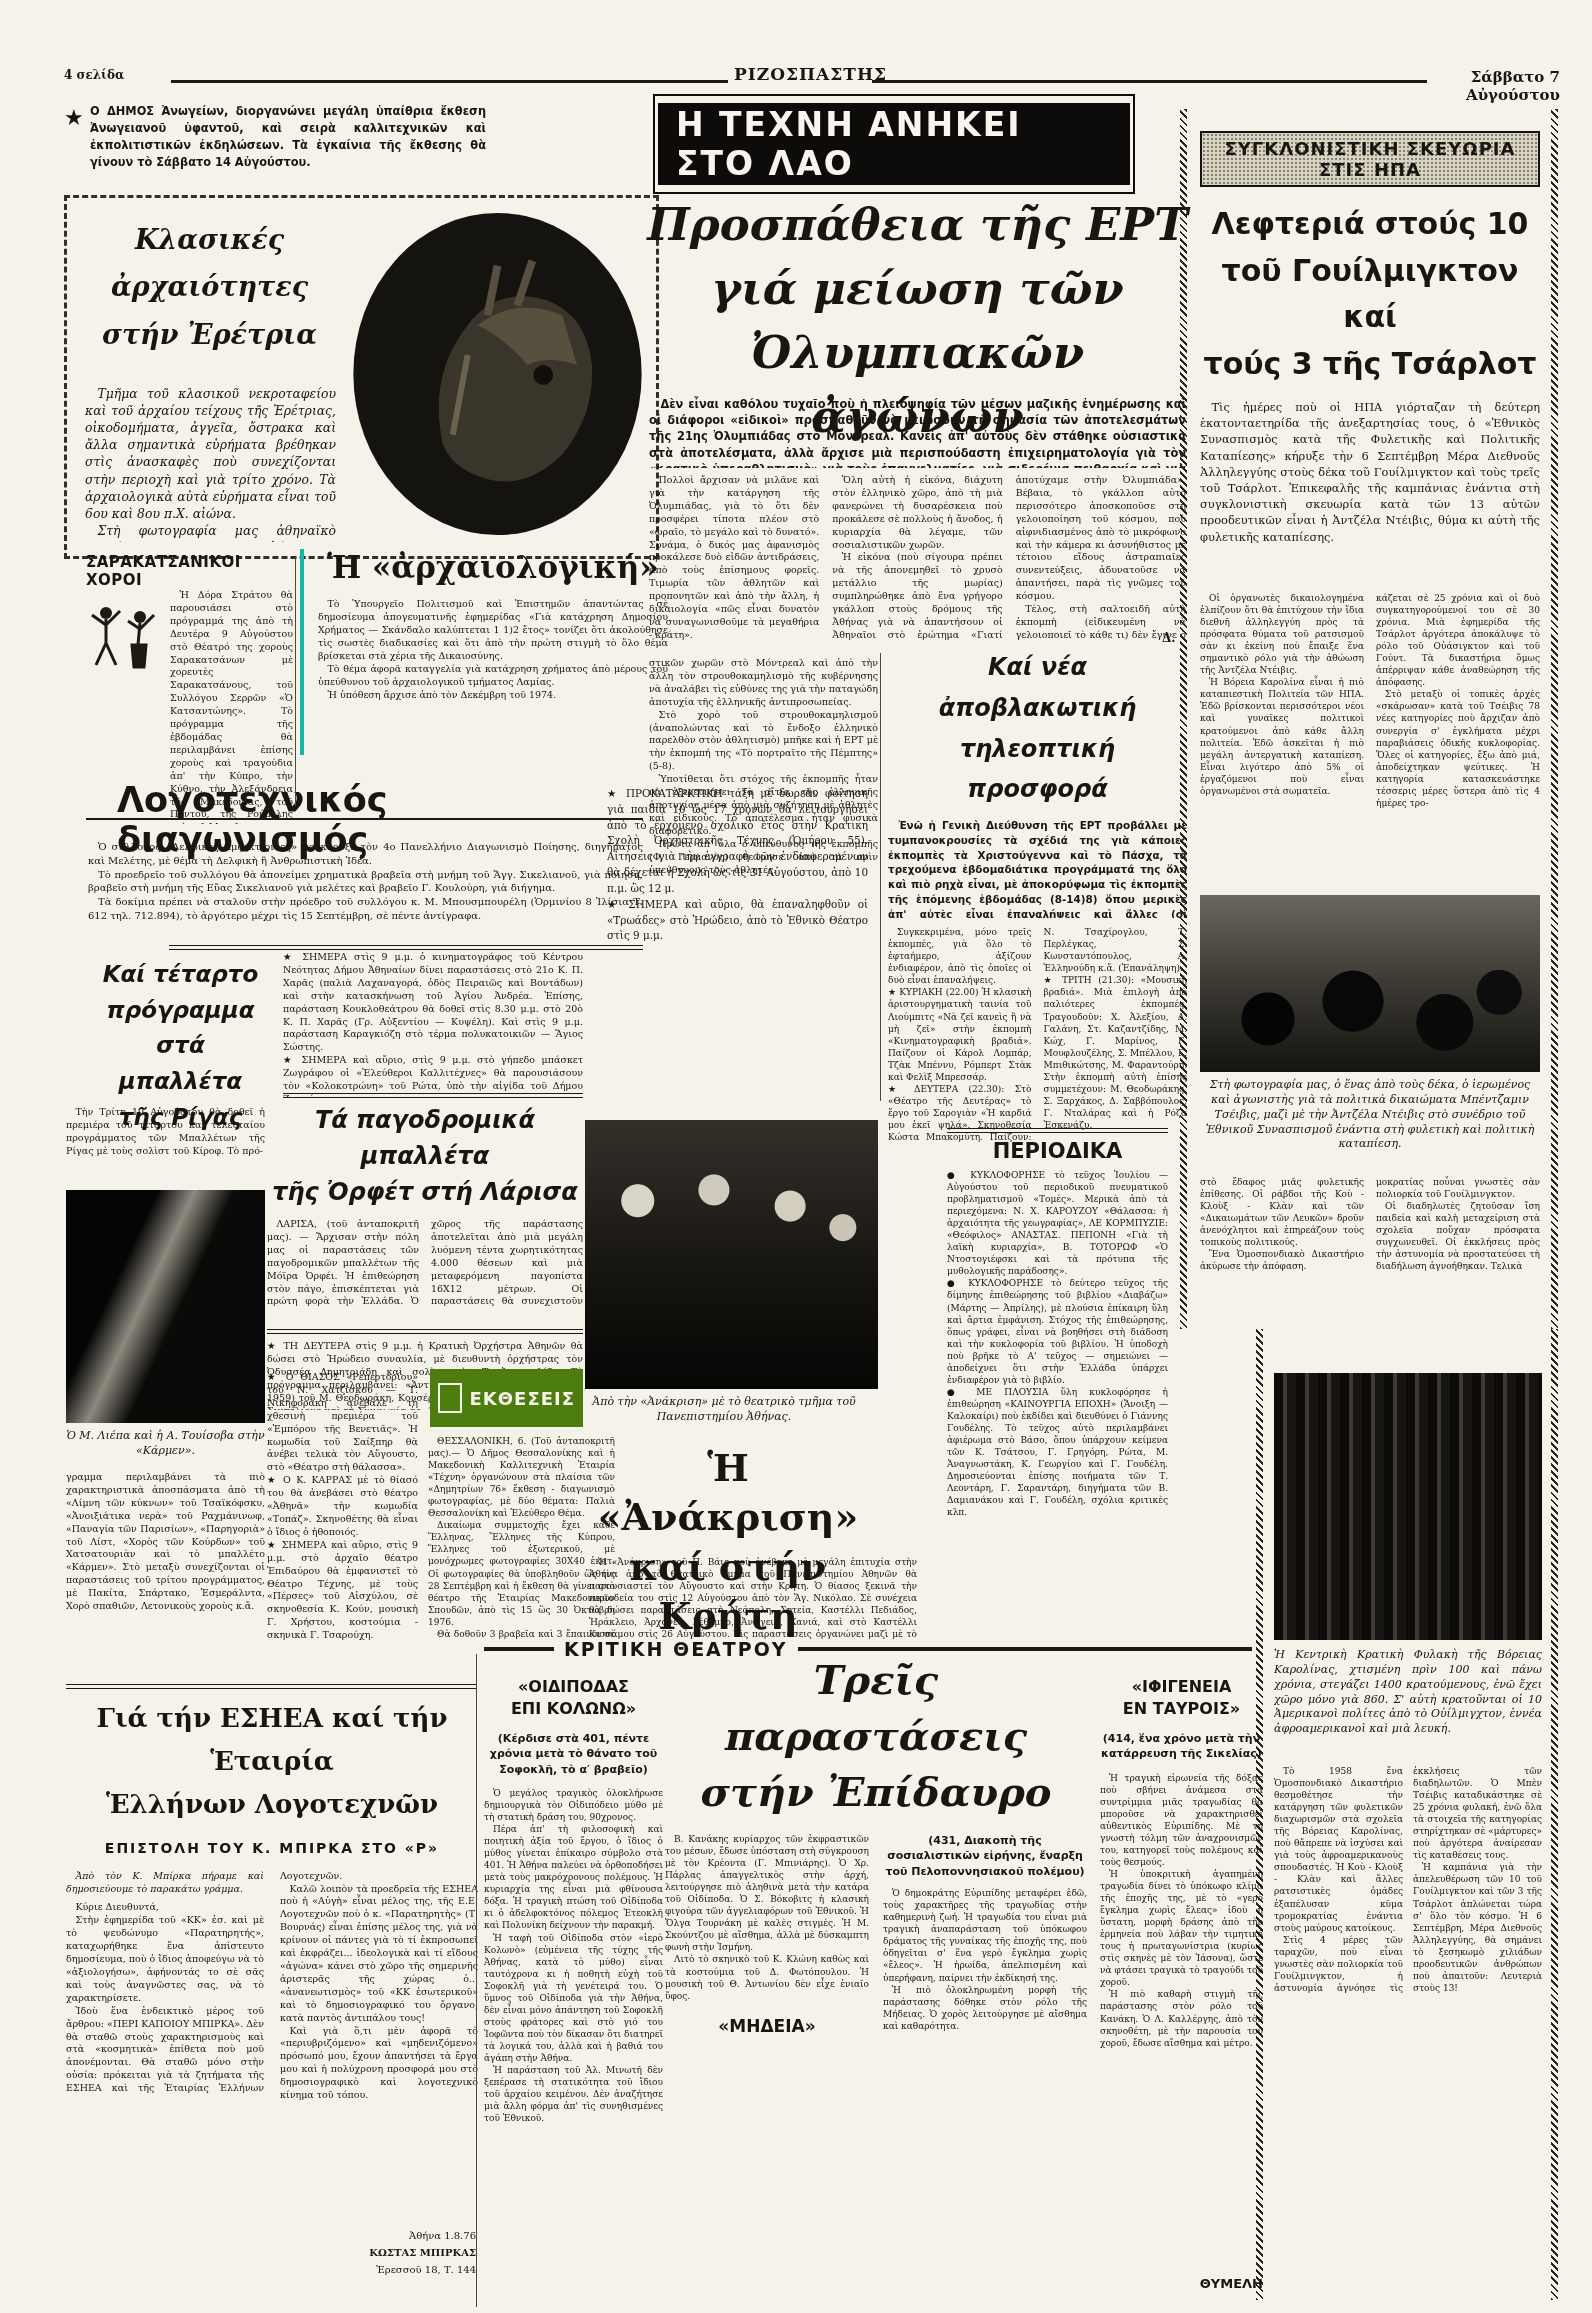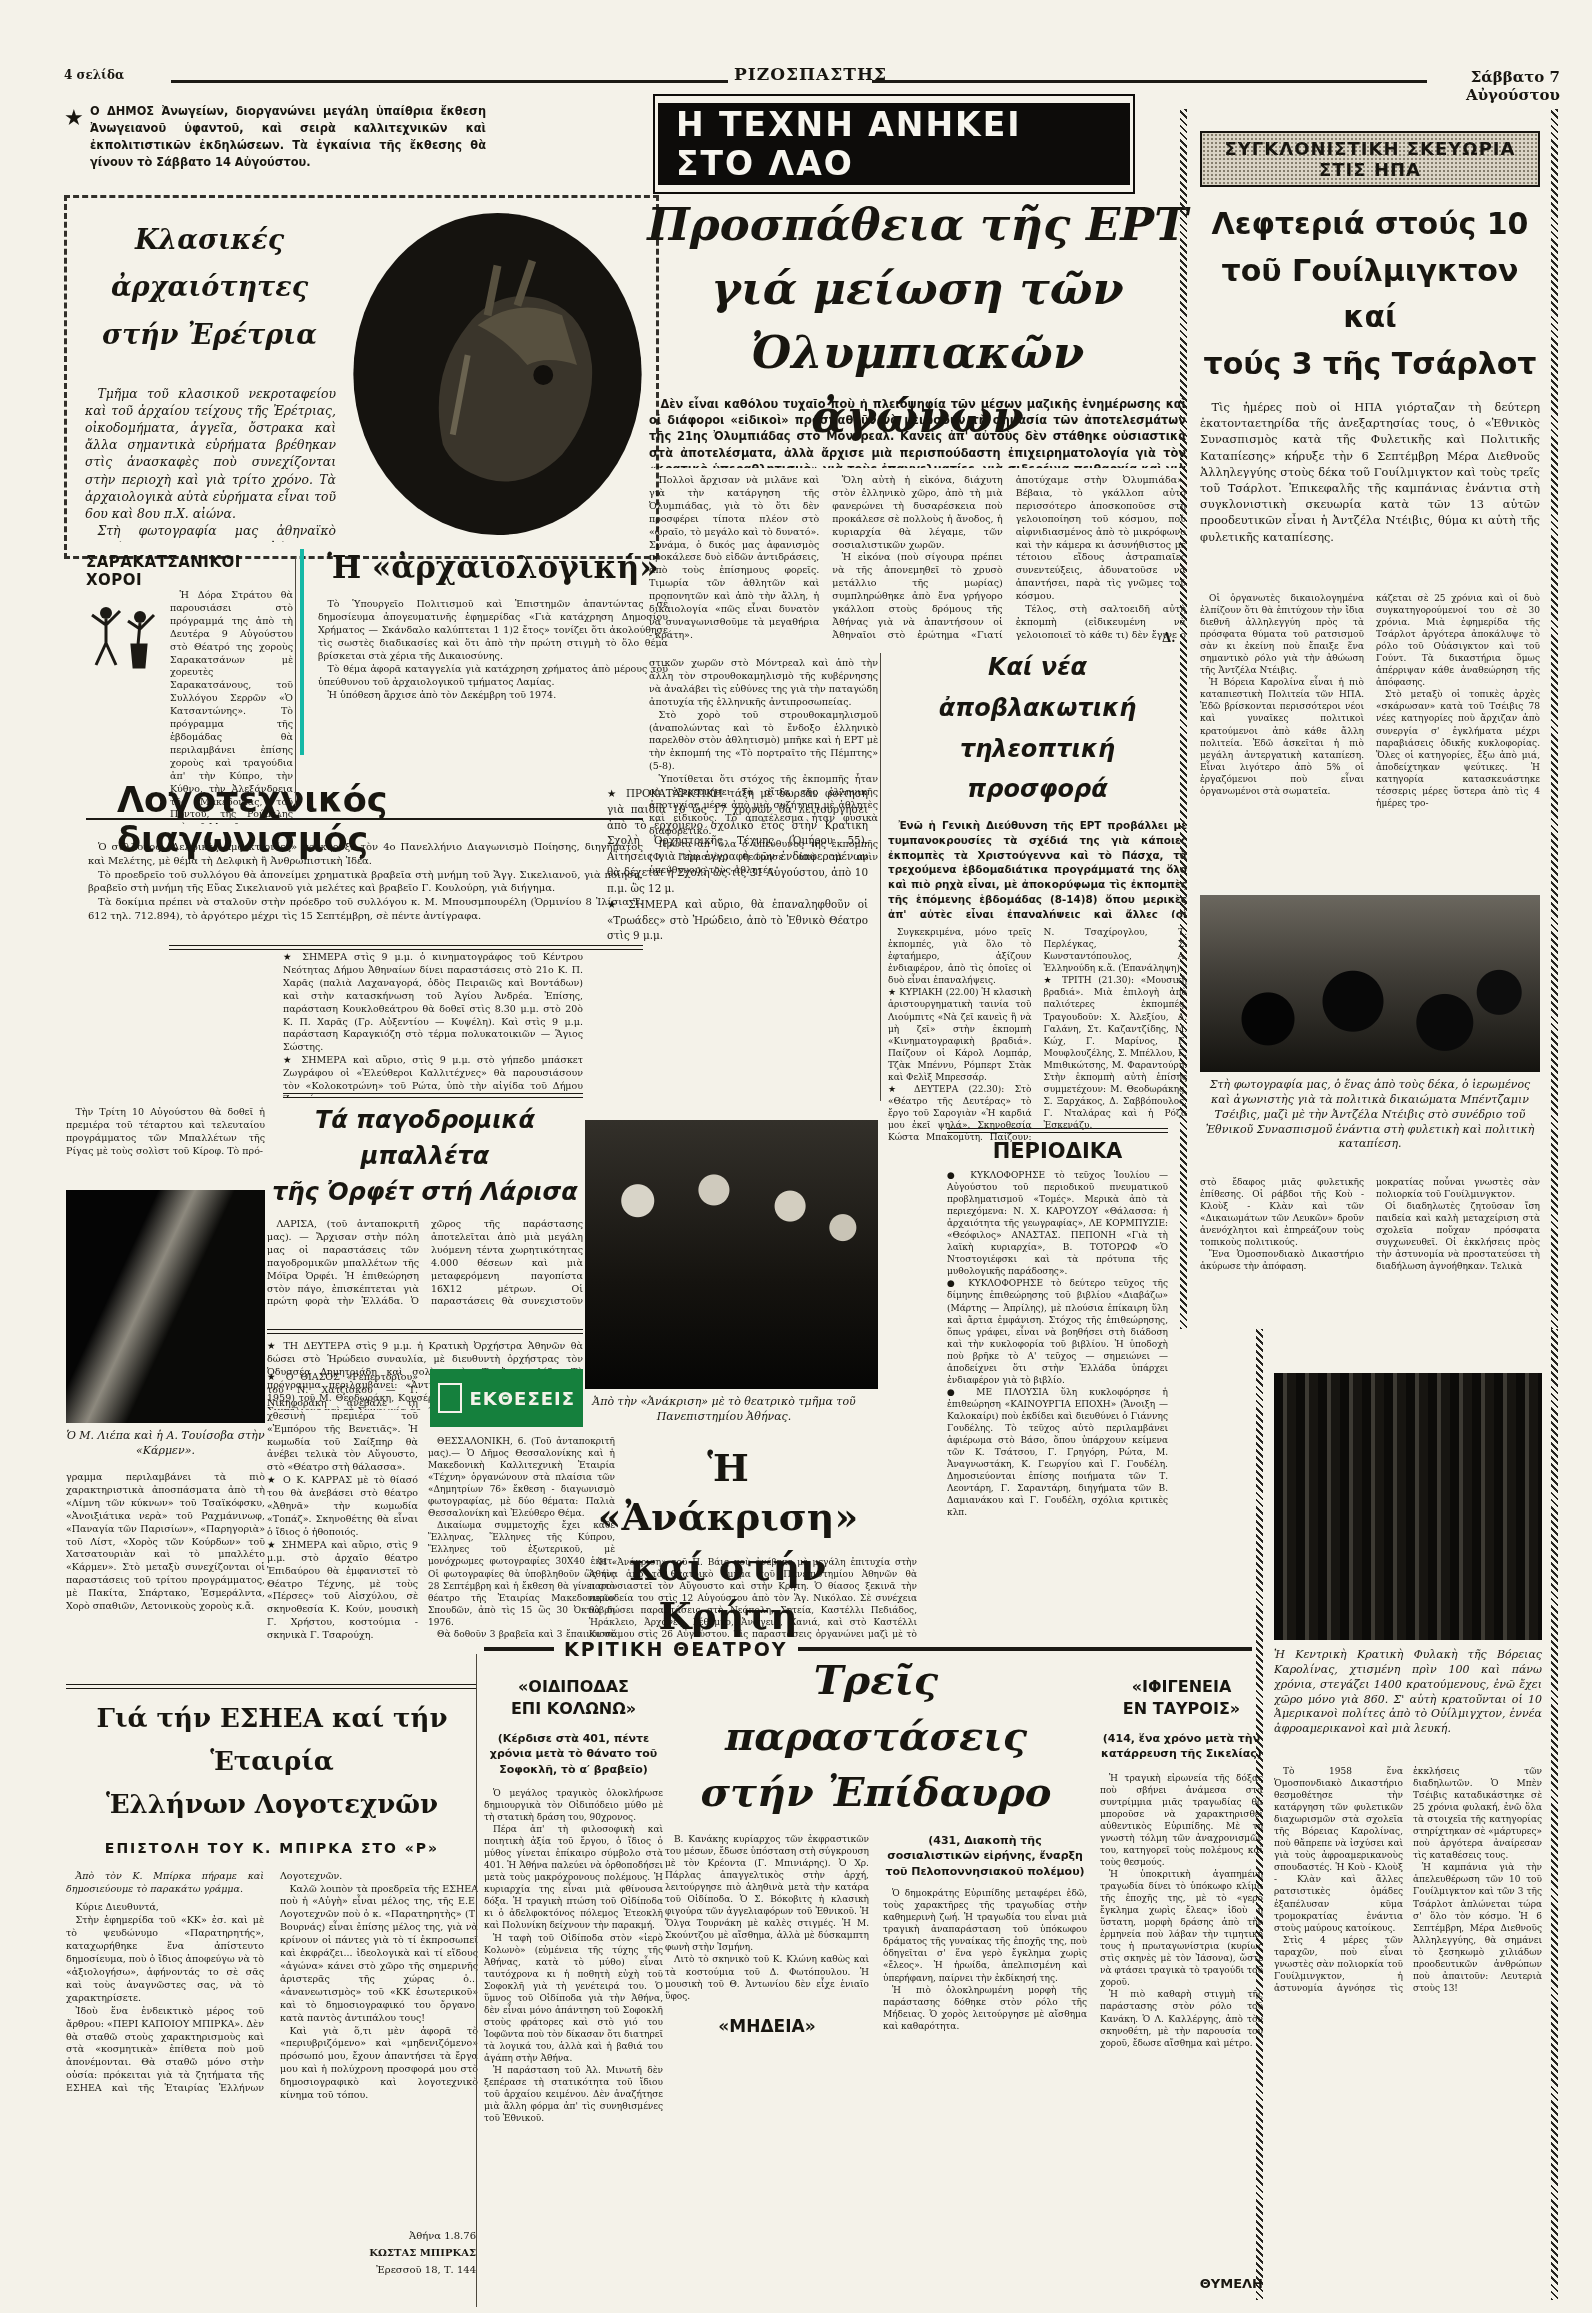--- a/index.html
+++ b/index.html
@@ -146,20 +146,26 @@
 
   <div class="abs sans b" style="left:117px;top:780px;width:476px;font-size:35px;">Λογοτεχνικός διαγωνισμός</div>
   <div class="abs j pre clip" style="left:88px;top:840px;width:555px;font-size:10px;line-height:1.38;height:100px;"> Ὁ σύλλογος «Δελφικὲς Ἀμφικτιονίες» προκήρυξε τὸν 4ο Πανελλήνιο Διαγωνισμὸ Ποίησης, διηγήματος καὶ Μελέτης, μὲ θέμα τὴ Δελφικὴ ἢ Ἀνθρωπιστικὴ Ἰδέα.
  Τὸ προεδρεῖο τοῦ συλλόγου θὰ ἀπονείμει χρηματικὰ βραβεῖα στὴ μνήμη τοῦ Ἄγγ. Σικελιανοῦ, γιὰ ποίηση, βραβεῖο στὴ μνήμη τῆς Εὔας Σικελιανοῦ γιὰ μελέτες καὶ βραβεῖο Γ. Κουλούρη, γιὰ διήγημα.
  Τὰ δοκίμια πρέπει νὰ σταλοῦν στὴν πρόεδρο τοῦ συλλόγου κ. Μ. Μπουσμπουρέλη (Ὁρμινίου 8 Ἰλίσια Τ. 612 τηλ. 712.894), τὸ ἀργότερο μέχρι τὶς 15 Σεπτέμβρη, σὲ πέντε ἀντίγραφα.</div>
   <div class="abs drule" style="left:169px;top:945px;width:474px;"></div>
 
   <div class="abs j pre clip" style="left:607px;top:786px;width:261px;font-size:10.4px;line-height:1.52;height:314px;">★ ΠΡΟΚΑΤΑΡΚΤΙΚΗ τάξη μὲ δωρεὰν φοίτηση γιὰ παιδιὰ 10 ὣς 17 χρονῶν θὰ λειτουργήσει ἀπὸ τὸ ἐρχόμενο σχολικὸ ἔτος στὴν Κρατικὴ Σχολὴ Ὀρχηστρικῆς Τέχνης (Ὁμήρου 55). Αἰτήσεις γιὰ τὴν ἐγγραφὴ τῶν ἐνδιαφερομένων θὰ δέχεται ἡ Σχολὴ ὣς τὶς 31 Αὐγούστου, ἀπὸ 10 π.μ. ὣς 12 μ.
 ★ ΣΗΜΕΡΑ καὶ αὔριο, θὰ ἐπαναληφθοῦν οἱ «Τρωάδες» στὸ Ἡρώδειο, ἀπὸ τὸ Ἐθνικὸ Θέατρο στὶς 9 μ.μ.</div>
 
+  <div class="abs sans b i c" style="left:94px;top:957px;width:173px;font-size:23px;line-height:1.55;">
+    <div>Καί τέταρτο</div>
+    <div>πρόγραμμα</div>
+    <div>στά μπαλλέτα</div>
+    <div>τῆς Ρίγας</div>
+  </div>
   <div class="abs j clip body-txt" style="left:66px;top:1106px;width:199px;height:80px;"> Τὴν Τρίτη 10 Αὐγούστου θὰ δοθεῖ ἡ πρεμιέρα τοῦ τέταρτου καὶ τελευταίου προγράμματος τῶν Μπαλλέτων τῆς Ρίγας μὲ τοὺς σολὶστ τοῦ Κίροφ. Τὸ πρό-</div>
   <div class="abs photo ph-ballet" style="left:66px;top:1190px;width:199px;height:233px;"></div>
   <div class="abs caption c" style="left:66px;top:1429px;width:199px;">Ὁ Μ. Λιέπα καὶ ἡ Α. Τουίσοβα στὴν «Κάρμεν».</div>
   <div class="abs j clip body-txt" style="left:66px;top:1471px;width:199px;height:229px;">γραμμα περιλαμβάνει τὰ πιὸ χαρακτηριστικὰ ἀποσπάσματα ἀπὸ τὴ «Λίμνη τῶν κύκνων» τοῦ Τσαϊκόφσκυ, «Ἀνοιξιάτικα νερὰ» τοῦ Ραχμάνινωφ, «Παναγία τῶν Παρισίων», «Παρηγοριὰ» τοῦ Λίστ, «Χορὸς τῶν Κούρδων» τοῦ Χατσατουριὰν καὶ τὸ μπαλλέτο «Κάρμεν». Στὸ μεταξὺ συνεχίζονται οἱ παραστάσεις τοῦ τρίτου προγράμματος, μὲ Πακίτα, Σπάρτακο, Ἐσμεράλντα, Χορὸ σπαθιῶν, Λετονικοὺς χοροὺς κ.ἄ.</div>
 
   <div class="abs j pre clip body-txt" style="left:283px;top:951px;width:300px;height:147px;">★ ΣΗΜΕΡΑ στὶς 9 μ.μ. ὁ κινηματογράφος τοῦ Κέντρου Νεότητας Δήμου Ἀθηναίων δίνει παραστάσεις στὸ 21ο Κ. Π. Χαρᾶς (παλιὰ Λαχαναγορά, ὁδὸς Πειραιῶς καὶ Βοντάδων) καὶ στὴν κατασκήνωση τοῦ Ἁγίου Ἀνδρέα. Ἐπίσης, παράσταση Κουκλοθεάτρου θὰ δοθεῖ στὶς 8.30 μ.μ. στὸ 20ὸ Κ. Π. Χαρᾶς (Γρ. Αὐξεντίου — Κυψέλη). Καὶ στὶς 9 μ.μ. παράσταση Καραγκιόζη στὸ τέρμα πολυκατοικιῶν — Ἅγιος Σώστης.
 ★ ΣΗΜΕΡΑ καὶ αὔριο, στὶς 9 μ.μ. στὸ γήπεδο μπάσκετ Ζωγράφου οἱ «Ἐλεύθεροι Καλλιτέχνες» θὰ παρουσιάσουν τὸν «Κολοκοτρώνη» τοῦ Ρώτα, ὑπὸ τὴν αἰγίδα τοῦ Δήμου Ζωγράφου.</div>
   <div class="abs drule" style="left:283px;top:1093px;width:300px;"></div>
 
   <div class="abs" style="left:267px;top:1102px;width:316px;">
@@ -169,21 +175,21 @@
     </div>
     <div class="colflow2 j pre clip body-txt" style="margin-top:8px;height:103px;"> ΛΑΡΙΣΑ, (τοῦ ἀνταποκριτῆ μας). — Ἄρχισαν στὴν πόλη μας οἱ παραστάσεις τῶν παγοδρομικῶν μπαλλέτων τῆς Μόϊρα Ὀρφέι. Ἡ ἐπιθεώρηση στὸν πάγο, ἐπισκέπτεται γιὰ πρώτη φορὰ τὴν Ἑλλάδα. Ὁ χῶρος τῆς παράστασης ἀποτελεῖται ἀπὸ μιὰ μεγάλη λυόμενη τέντα χωρητικότητας 4.000 θέσεων καὶ μιὰ μεταφερόμενη παγοπίστα 16Χ12 μέτρων. Οἱ παραστάσεις θὰ συνεχιστοῦν μέχρι τὶς 14 Αὐγούστου καὶ σὲ συνέχεια ἡ ἐπιθεώρηση θὰ ἐπισκεφτεῖ τὴ Θεσσαλονίκη.</div>
     <div class="drule" style="margin-top:8px;"></div>
     <div class="j clip body-txt" style="margin-top:6px;height:70px;">★ ΤΗ ΔΕΥΤΕΡΑ στὶς 9 μ.μ. ἡ Κρατικὴ Ὀρχήστρα Ἀθηνῶν θὰ δώσει στὸ Ἡρώδειο συναυλία, μὲ διευθυντὴ ὀρχήστρας τὸν Ὀδυσσέα Δημητριάδη καὶ σολὶστ τὸν Τ. Ἀποστολίδη. Τὸ πρόγραμμα περιλαμβάνει: «Ἀντιγόνη» (σουίτα μπαλέττου — 1959) τοῦ Μ. Θεοδωράκη, Κονσέρτο γιὰ βιολὶ καὶ ὀρχήστρα τοῦ Σιμπέλιους καὶ τὴ Συμφωνία ἀρ. 15 τοῦ Σοστακόβιτς.</div>
   </div>
 
   <div class="abs j pre clip body-txt" style="left:267px;top:1371px;width:151px;height:326px;">★ Ο ΘΙΑΣΟΣ «Ρεπερτορίου» τοῦ Ν. Χατζίσκου — Τ. Νικηφοράκη ἀνέβαλε τὴ χθεσινὴ πρεμιέρα τοῦ «Ἐμπόρου τῆς Βενετιᾶς». Ἡ κωμωδία τοῦ Σαίξπηρ θὰ ἀνέβει τελικὰ τὸν Αὔγουστο, στὸ «Θέατρο στὴ θάλασσα».
 ★ Ο Κ. ΚΑΡΡΑΣ μὲ τὸ θίασό του θὰ ἀνεβάσει στὸ θέατρο «Ἀθηνᾶ» τὴν κωμωδία «Τοπάζ». Σκηνοθέτης θὰ εἶναι ὁ ἴδιος ὁ ἠθοποιός.
 ★ ΣΗΜΕΡΑ καὶ αὔριο, στὶς 9 μ.μ. στὸ ἀρχαῖο θέατρο Ἐπιδαύρου θὰ ἐμφανιστεῖ τὸ Θέατρο Τέχνης, μὲ τοὺς «Πέρσες» τοῦ Αἰσχύλου, σὲ σκηνοθεσία Κ. Κούν, μουσικὴ Γ. Χρήστου, κοστούμια - σκηνικὰ Γ. Τσαρούχη.</div>
 
-  <div class="abs" style="left:430px;top:1369px;width:153px;height:58px;background:#15803d;display:flex;align-items:center;gap:8px;padding:0 8px;box-sizing:border-box;">
+  <div class="abs" style="left:430px;top:1369px;width:153px;height:58px;background:#4d7c0f;display:flex;align-items:center;gap:8px;padding:0 8px;box-sizing:border-box;">
     <span style="display:inline-block;width:22px;height:26px;border:2px solid #f4f2e9;position:relative;"></span>
     <span class="sans b" style="color:#f4f2e9;font-size:18px;letter-spacing:1px;">ΕΚΘΕΣΕΙΣ</span>
   </div>
   <div class="abs j pre clip body-sm" style="left:428px;top:1435px;width:187px;height:205px;"> ΘΕΣΣΑΛΟΝΙΚΗ, 6. (Τοῦ ἀνταποκριτῆ μας).— Ὁ Δῆμος Θεσσαλονίκης καὶ ἡ Μακεδονικὴ Καλλιτεχνικὴ Ἑταιρία «Τέχνη» ὀργανώνουν στὰ πλαίσια τῶν «Δημητρίων 76» ἔκθεση - διαγωνισμὸ φωτογραφίας, μὲ δύο θέματα: Παλιὰ Θεσσαλονίκη καὶ Ἐλεύθερο Θέμα.
  Δικαίωμα συμμετοχῆς ἔχει κάθε Ἕλληνας, Ἕλληνες τῆς Κύπρου, Ἕλληνες τοῦ ἐξωτερικοῦ, μὲ μονόχρωμες φωτογραφίες 30Χ40 ἑκατ. Οἱ φωτογραφίες θὰ ὑποβληθοῦν ὣς τὶς 28 Σεπτέμβρη καὶ ἡ ἔκθεση θὰ γίνει στὸ θέατρο τῆς Ἑταιρίας Μακεδονικῶν Σπουδῶν, ἀπὸ τὶς 15 ὣς 30 Ὀκτώβρη 1976.
  Θὰ δοθοῦν 3 βραβεῖα καὶ 3 ἔπαινοι σὲ κάθε θέμα.</div>
 
   <div class="abs photo ph-theatre" style="left:585px;top:1120px;width:293px;height:269px;"></div>
   <div class="abs caption c clip" style="left:557px;top:1395px;width:334px;height:44px;">Ἀπὸ τὴν «Ἀνάκριση» μὲ τὸ θεατρικὸ τμῆμα τοῦ Πανεπιστημίου Ἀθήνας.</div>
   <div class="abs b c" style="left:571px;top:1443px;width:314px;font-size:38px;line-height:1.3;">

